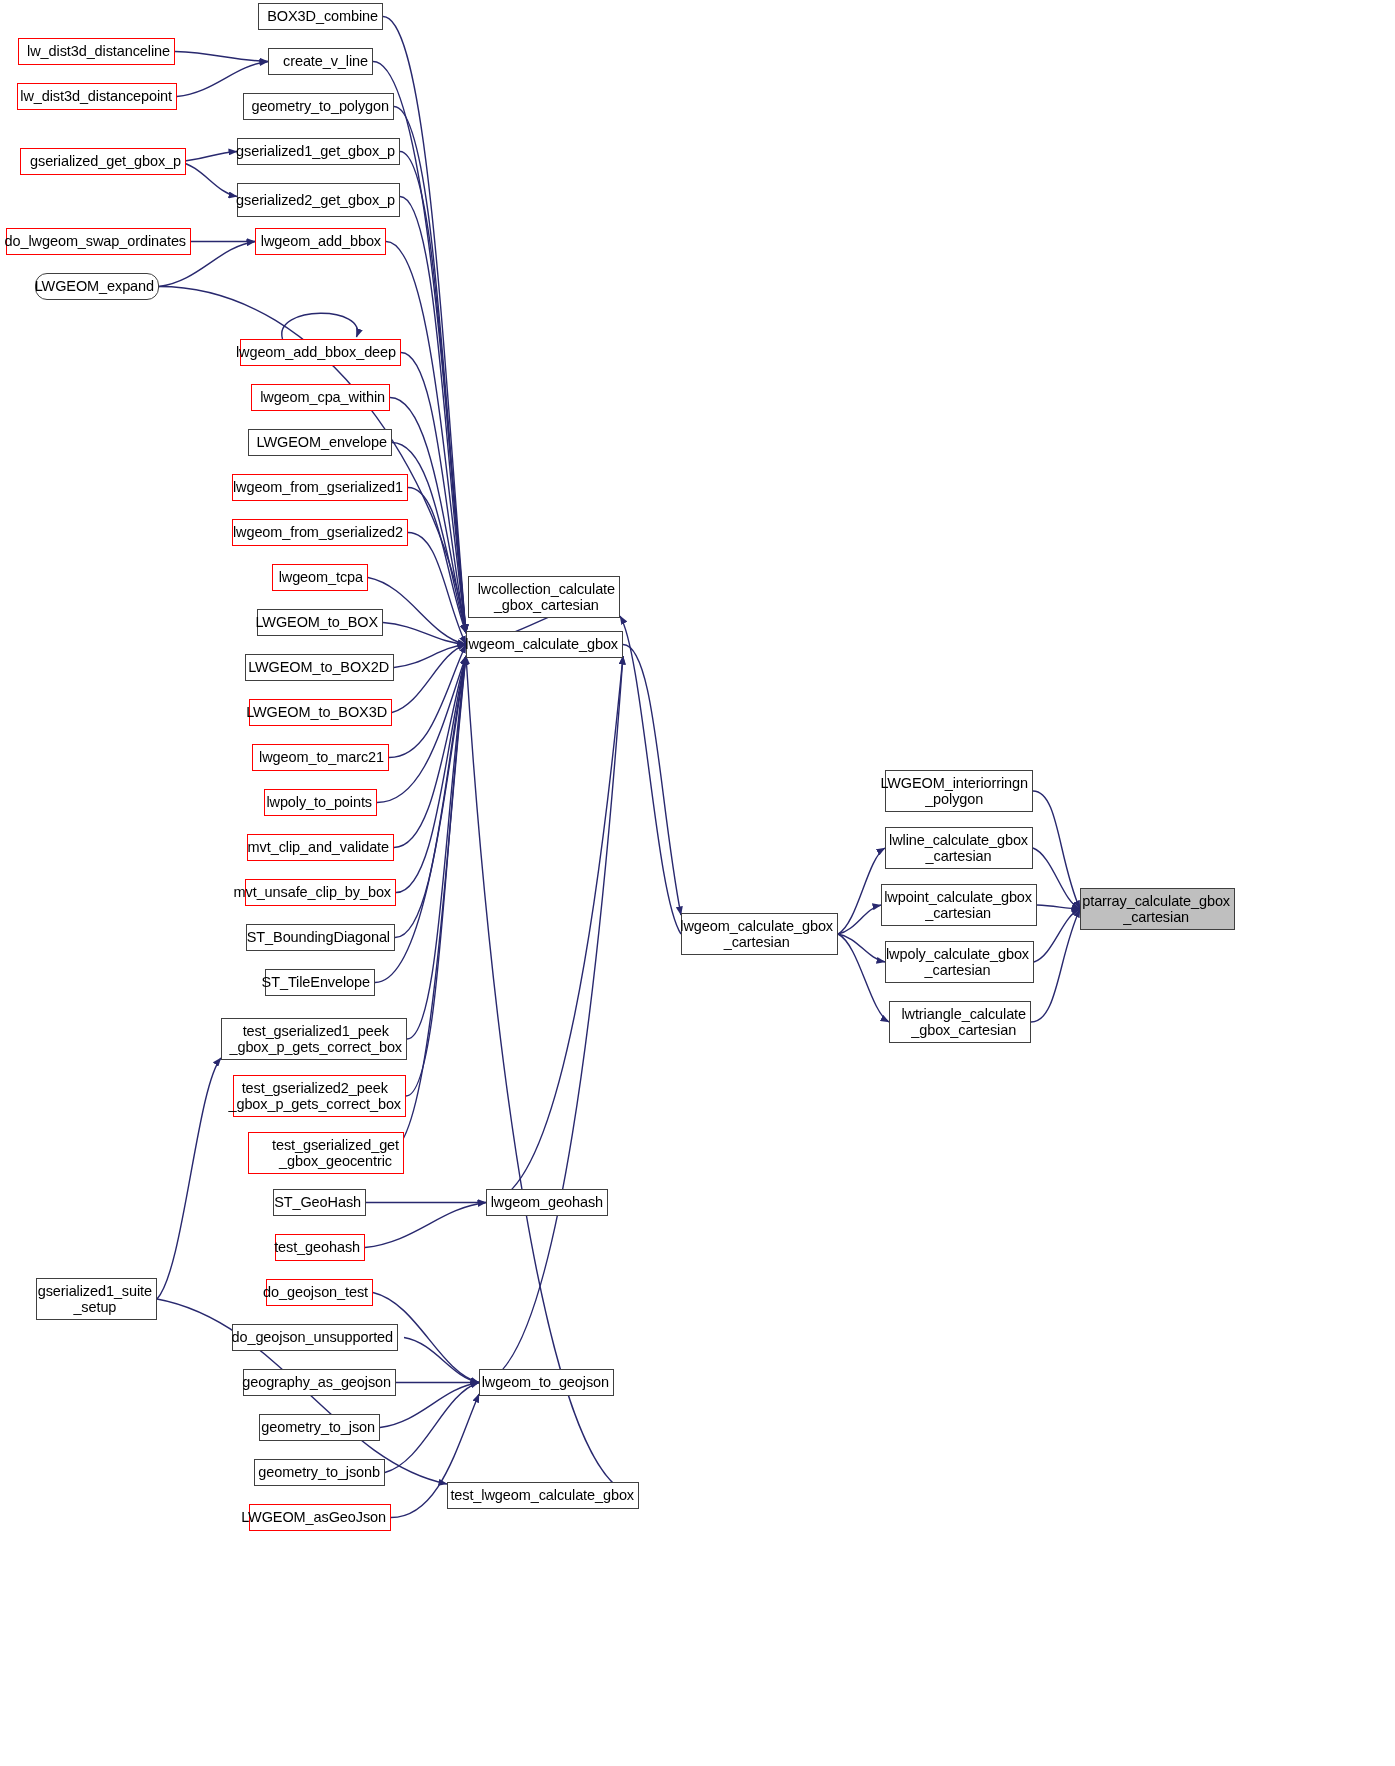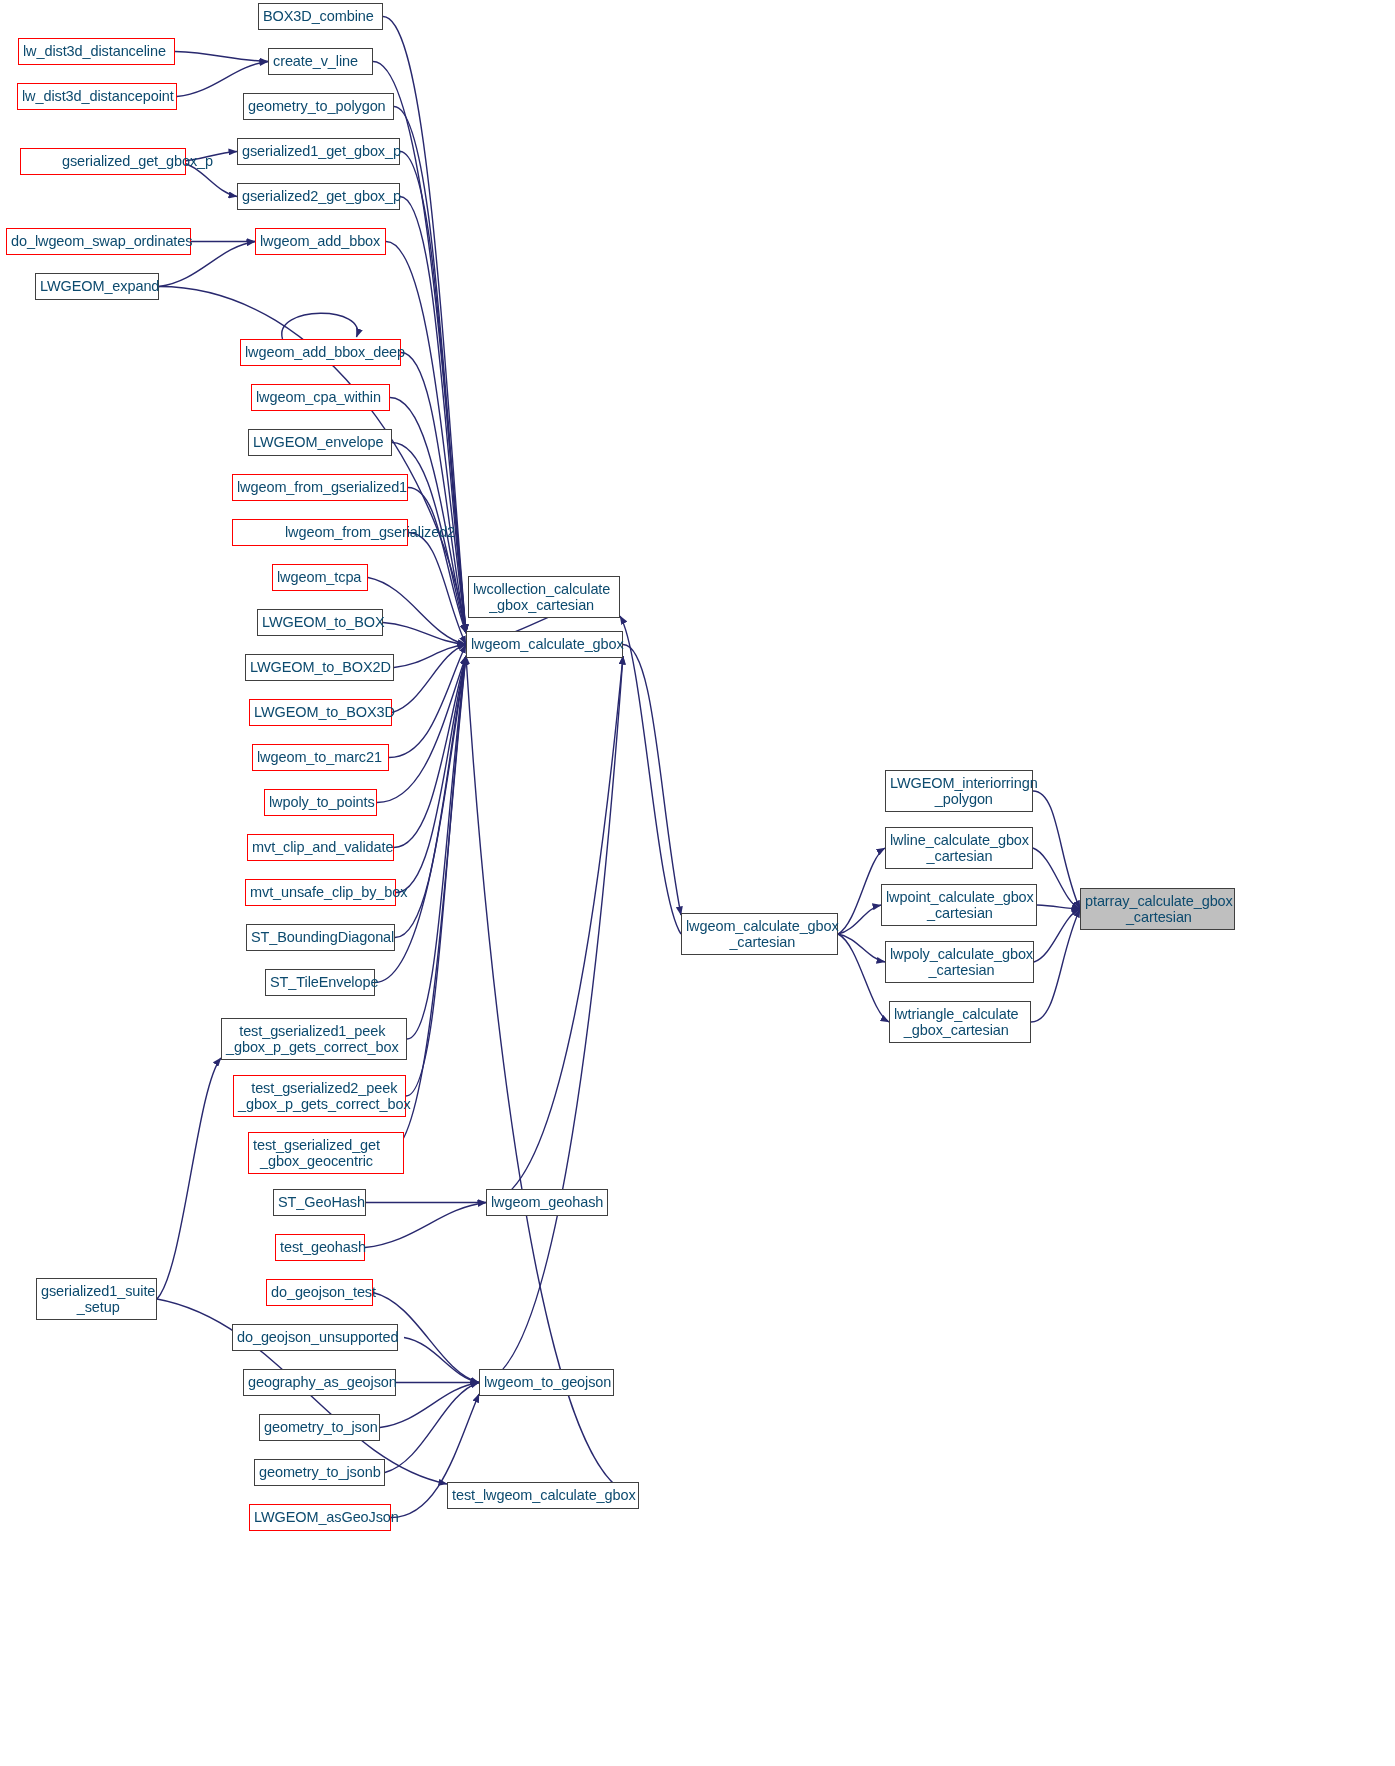--- a/index.html
+++ b/index.html
@@ -21,25 +21,25 @@
     top: 0;
     width: 1395px;
     height: 1766px;
     pointer-events: none;
   }
   .node {
     position: absolute;
     box-sizing: border-box;
     display: flex;
     align-items: center;
-    justify-content: flex-start;
+    justify-content: flex-end;
     text-align: center;
     font-size: 14.5px;
     line-height: 1.12;
-    color: #0c4a6e;
+    color: #000000;
     background: #ffffff;
     border: 1px solid #404040;
     white-space: pre-line;
     letter-spacing: -0.1px;
     z-index: 2;
   }
   .node.red {
     border-color: #ff0000;
   }
   .node.filled {
@@ -122,24 +122,24 @@
       </g>
   </svg>
   <div id="node-layer">
       <div class="node" style="left: 258px; top: 3px; width: 125px; height: 27px;"><span class="node-label">BOX3D_combine</span></div>
       <div class="node red" style="left: 18px; top: 38px; width: 157px; height: 27px;"><span class="node-label">lw_dist3d_distanceline</span></div>
       <div class="node" style="left: 268px; top: 48px; width: 105px; height: 27px;"><span class="node-label">create_v_line</span></div>
       <div class="node red" style="left: 17px; top: 83px; width: 160px; height: 27px;"><span class="node-label">lw_dist3d_distancepoint</span></div>
       <div class="node" style="left: 243px; top: 93px; width: 151px; height: 27px;"><span class="node-label">geometry_to_polygon</span></div>
       <div class="node red" style="left: 20px; top: 148px; width: 166px; height: 27px; padding-left: 37px;"><span class="node-label">gserialized_get_gbox_p</span></div>
       <div class="node" style="left: 237px; top: 138px; width: 163px; height: 27px;"><span class="node-label">gserialized1_get_gbox_p</span></div>
-      <div class="node" style="left: 237px; top: 183px; width: 163px; height: 27px;"><span class="node-label">gserialized2_get_gbox_p</span></div>
+      <div class="node" style="left: 237px; top: 183px; width: 163px; height: 34px;"><span class="node-label">gserialized2_get_gbox_p</span></div>
       <div class="node red" style="left: 6px; top: 228px; width: 185px; height: 27px;"><span class="node-label">do_lwgeom_swap_ordinates</span></div>
       <div class="node red" style="left: 255px; top: 228px; width: 131px; height: 27px;"><span class="node-label">lwgeom_add_bbox</span></div>
-      <div class="node" style="left: 35px; top: 273px; width: 124px; height: 27px;"><span class="node-label">LWGEOM_expand</span></div>
+      <div class="node" style="left: 35px; top: 273px; width: 124px; height: 27px; border-radius: 12px;"><span class="node-label">LWGEOM_expand</span></div>
       <div class="node red" style="left: 240px; top: 339px; width: 161px; height: 27px;"><span class="node-label">lwgeom_add_bbox_deep</span></div>
       <div class="node red" style="left: 251px; top: 384px; width: 139px; height: 27px;"><span class="node-label">lwgeom_cpa_within</span></div>
       <div class="node" style="left: 248px; top: 429px; width: 144px; height: 27px;"><span class="node-label">LWGEOM_envelope</span></div>
       <div class="node red" style="left: 232px; top: 474px; width: 176px; height: 27px;"><span class="node-label">lwgeom_from_gserialized1</span></div>
       <div class="node red" style="left: 232px; top: 519px; width: 176px; height: 27px; padding-left: 48px;"><span class="node-label">lwgeom_from_gserialized2</span></div>
       <div class="node red" style="left: 272px; top: 564px; width: 96px; height: 27px;"><span class="node-label">lwgeom_tcpa</span></div>
       <div class="node" style="left: 468px; top: 576px; width: 152px; height: 42px;"><span class="node-label">lwcollection_calculate
 _gbox_cartesian</span></div>
       <div class="node" style="left: 257px; top: 609px; width: 126px; height: 27px;"><span class="node-label">LWGEOM_to_BOX</span></div>
       <div class="node" style="left: 466px; top: 631px; width: 157px; height: 27px;"><span class="node-label">lwgeom_calculate_gbox</span></div>

